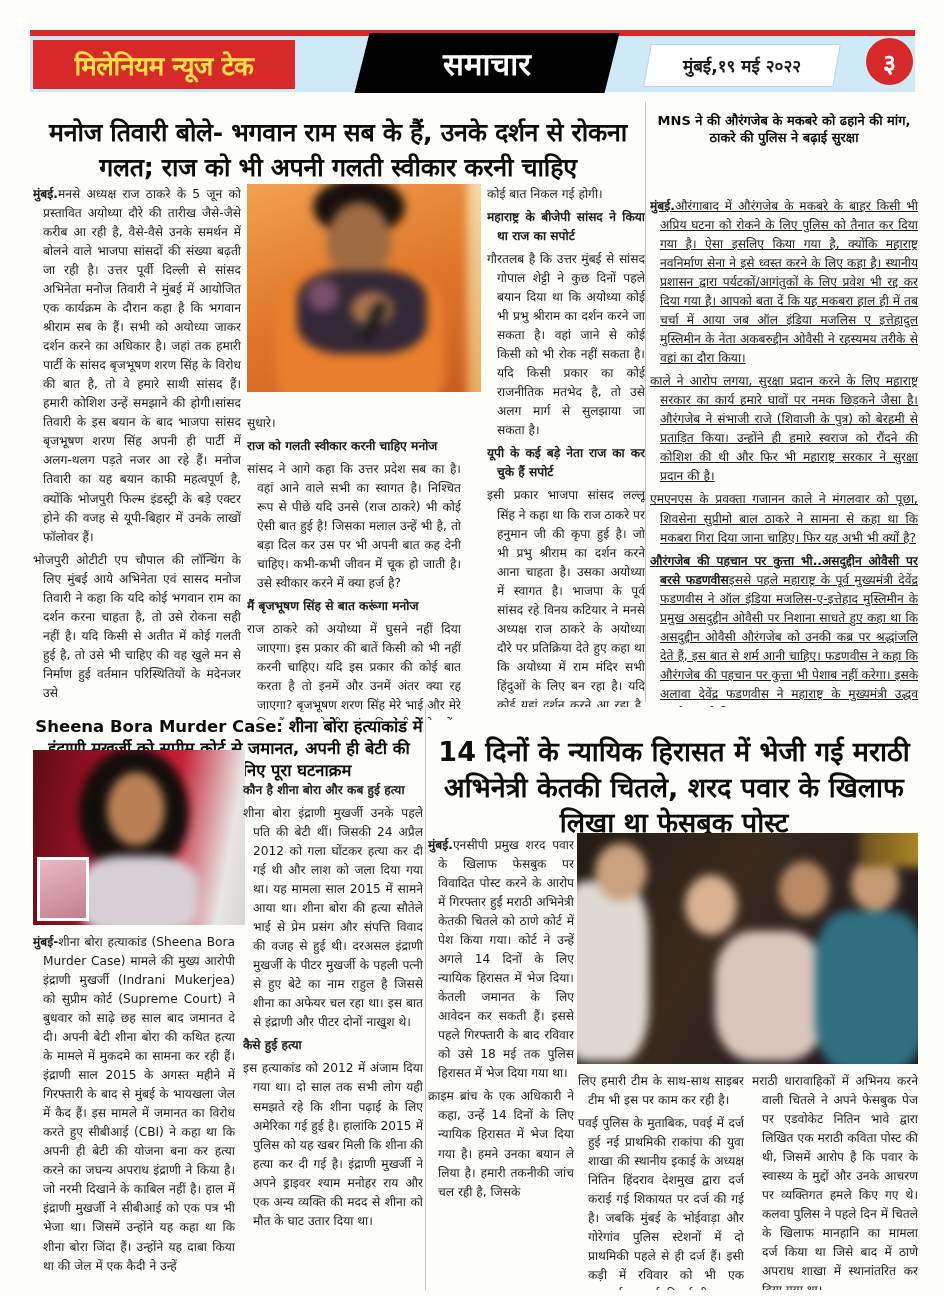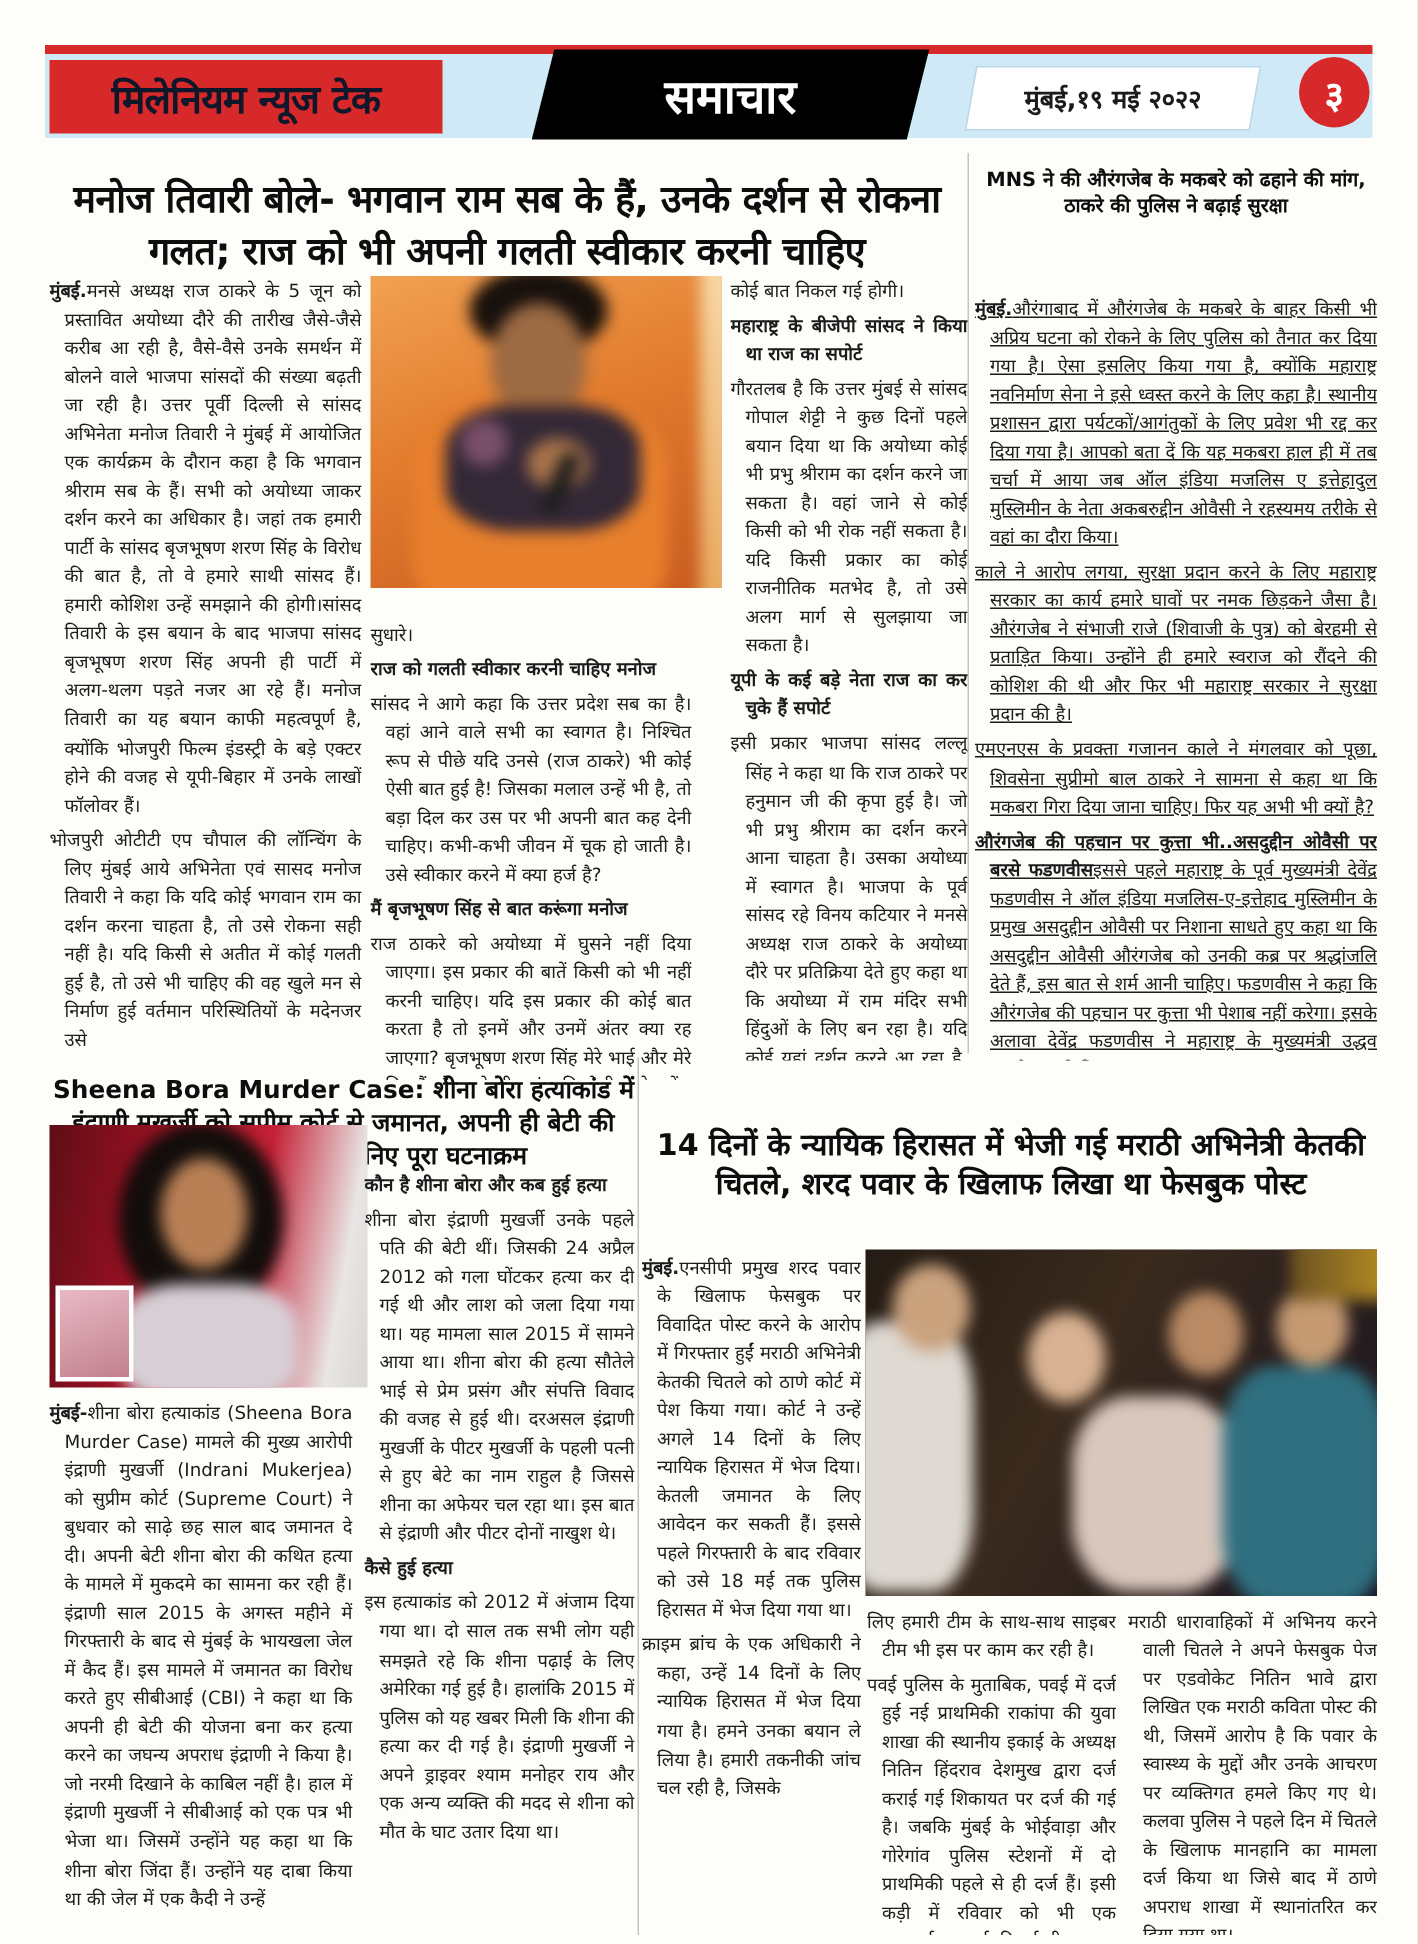--- a/index.html
+++ b/index.html
@@ -3,33 +3,33 @@
 <meta charset="utf-8">
 <style>
   html,body{margin:0;padding:0;background:#e8e8e8;}
   .page{position:relative;width:945px;height:1296px;margin:0 auto;background:#fdfdfa;
         font-family:"DejaVu Sans","Liberation Sans",sans-serif;color:#1b1b1b;overflow:hidden;}
   .abs{position:absolute;}
   
   .top-rule{left:30px;top:30px;width:885px;height:6px;background:#d7282a;}
   .band{left:30px;top:36px;width:885px;height:56px;background:#cfe9f6;}
   .brand-box{left:33px;top:40px;width:262px;height:49px;background:#d7282a;display:flex;align-items:center;justify-content:center;}
-  .brand-box span{color:#0f172a;font-weight:700;font-size:26px;letter-spacing:-.5px;white-space:nowrap;}
+  .brand-box span{color:#fde047;font-weight:700;font-size:26px;letter-spacing:-.5px;white-space:nowrap;}
   .section-box{left:362px;top:33px;width:250px;height:60px;background:#000;transform:skewX(-14deg);display:flex;align-items:center;justify-content:center;}
   .section-box span{color:#fff;font-weight:700;font-size:31px;transform:skewX(14deg);}
   .date-box{left:648px;top:45px;width:188px;height:41px;background:#fff;transform:skewX(-10deg);display:flex;align-items:center;justify-content:center;box-shadow:0 0 0 1px #b9d7e8;}
   .date-box span{font-weight:700;font-size:17px;transform:skewX(10deg);white-space:nowrap;}
   .page-circle{left:866px;top:38px;width:47px;height:47px;background:#d7282a;border-radius:50%;display:flex;align-items:center;justify-content:center;}
   .page-circle span{color:#fff;font-weight:700;font-size:25px;}
   
   .hl{font-weight:700;text-align:center;color:#0d0d0d;}
   .hl-tiwari{left:38px;top:98px;width:600px;font-size:25px;line-height:1.4;letter-spacing:-.3px;}
   .hl-mns{left:650px;top:101px;width:268px;font-size:13px;line-height:1.35;}
   .hl-sheena{left:33px;top:702px;width:392px;font-size:16.5px;line-height:1.35;}
-  .hl-ketaki{left:430px;top:733px;width:488px;font-size:20px;line-height:1.3;}
+  .hl-ketaki{left:430px;top:712px;width:488px;font-size:27px;line-height:1.3;}
   
   .col{font-size:12.2px;line-height:1.56;text-align:justify;overflow:hidden;}
   .col p{margin:4px 0 3px 0;padding-left:10px;text-indent:-10px;}
   .sub{font-weight:700;}
   .dl{font-weight:700;}
   .vrule{width:1px;background:#c3c3c3;}
   
   .photo{overflow:hidden;}
   .photo .blur{position:absolute;inset:-12px;filter:blur(5px);}
   .blob{position:absolute;border-radius:50%;}

